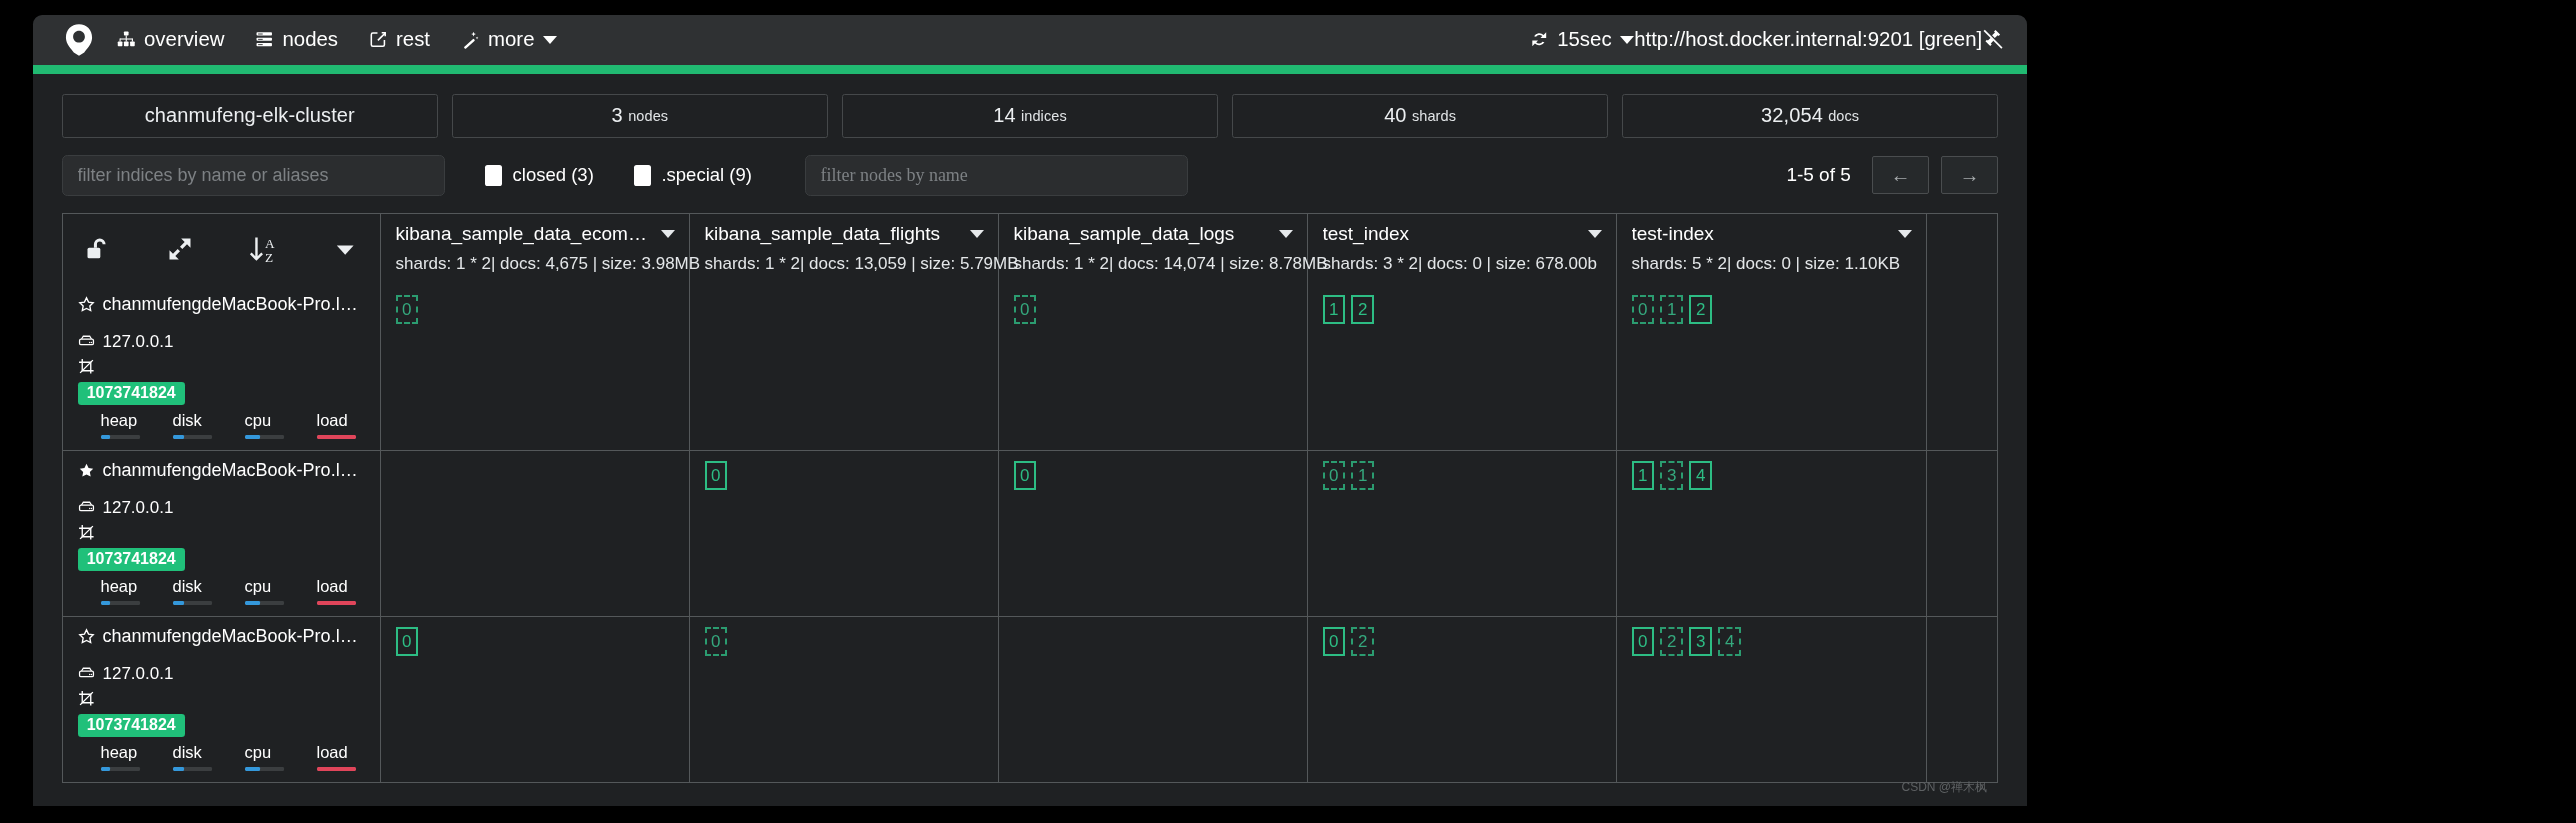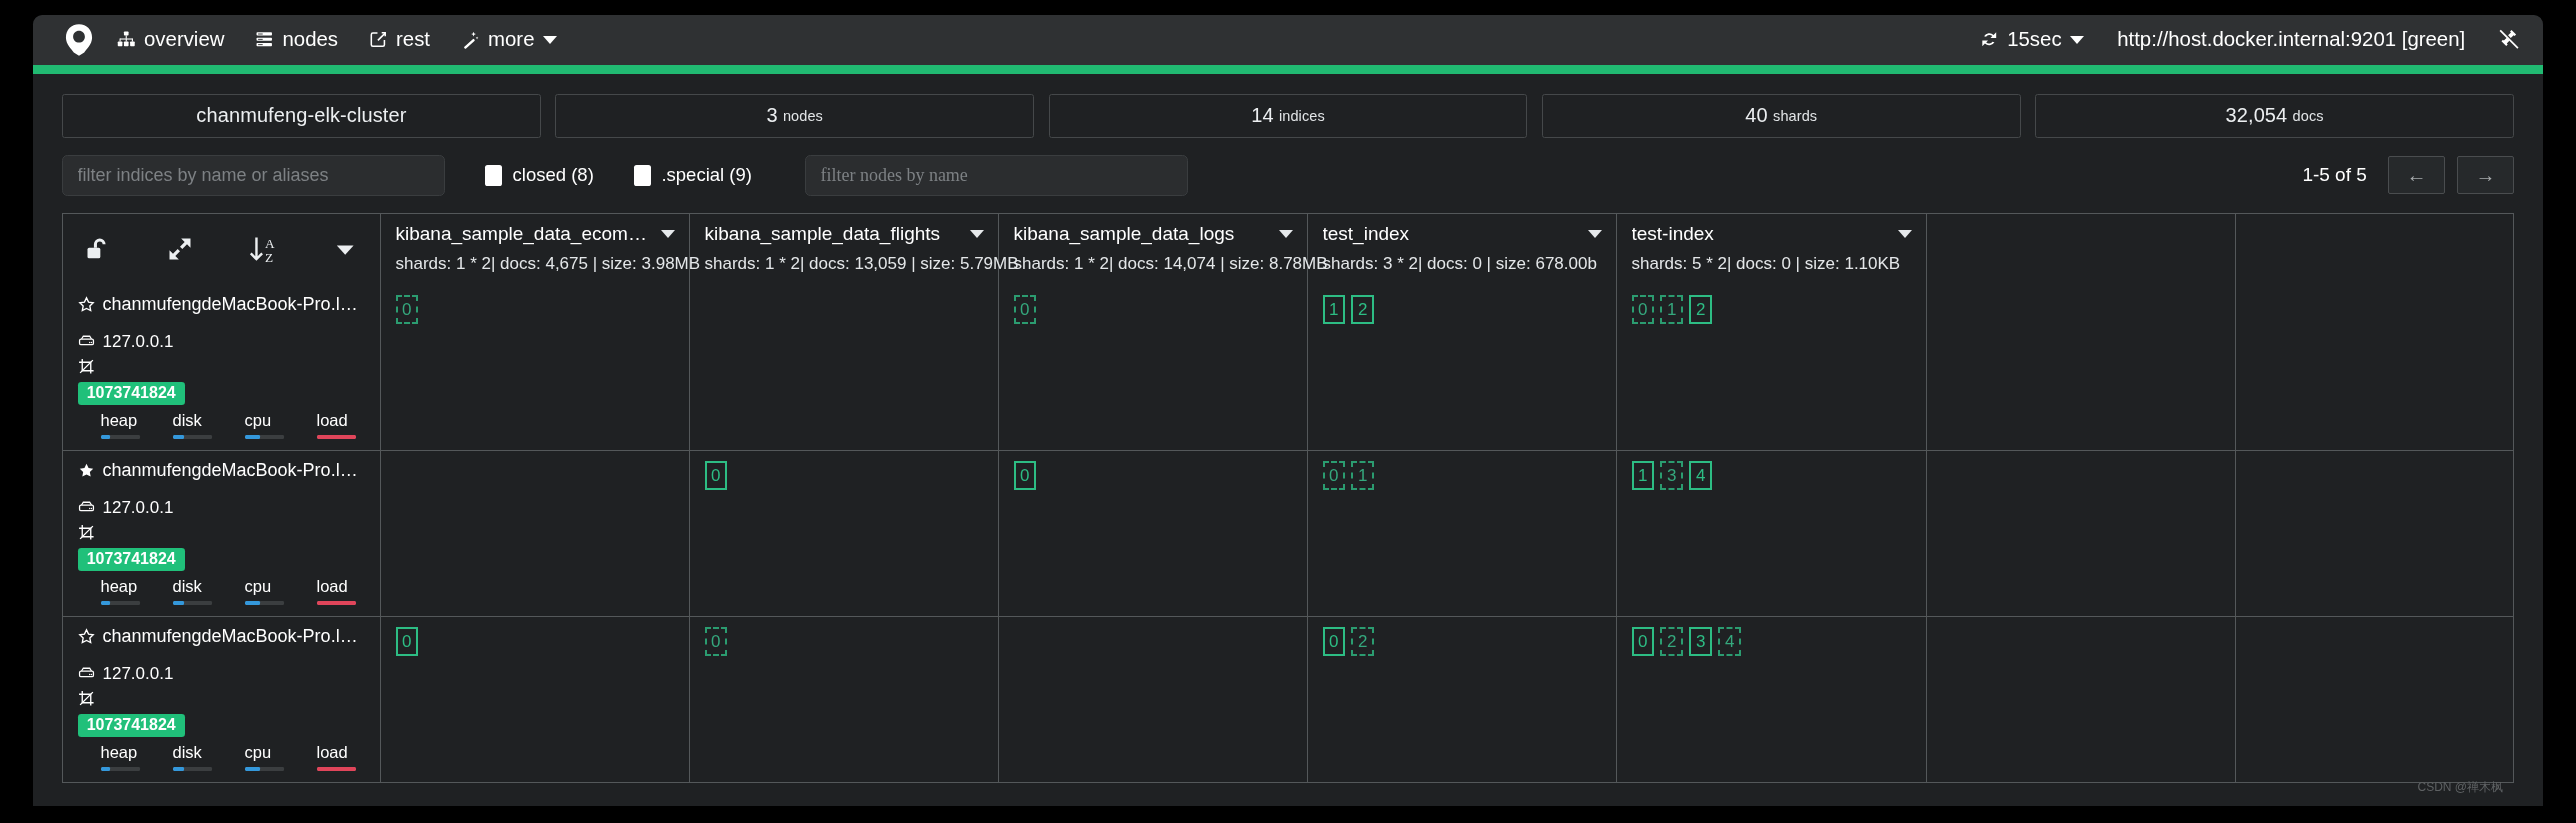--- a/index.html
+++ b/index.html
@@ -5,21 +5,21 @@
   * { box-sizing: border-box; margin: 0; padding: 0; }
   html, body {
     width: 2576px; height: 823px;
     background: #000;
     font-family: "Liberation Sans", sans-serif;
     overflow: hidden;
   }
   #app {
     position: absolute;
     left: 33px; top: 14.5px;
-    width: 2510px; height: 791px;
+    width: 1994px; height: 791px;
     background: #1f2123;
     border-radius: 9.2px 9.2px 0 0;
     overflow: hidden;
   }
 
   
   .navbar {
     height: 50px;
     background: #2f3133;
     display: flex;
@@ -35,21 +35,21 @@
   }
   .brand-logo { width: 34px; height: 34px; flex: 0 0 auto; margin-right: 20px; }
   .nav-items { display: flex; align-items: center; gap: 30px; }
   .nav-item {
     display: flex; align-items: center; gap: 8px;
     color: #fff; font-size: 20.4px; cursor: pointer;
     white-space: nowrap;
   }
   .nav-item .nav-ico { width: 20px; height: 20px; display:inline-flex; align-items:center; justify-content:center; }
   .nav-right {
-    margin-left: auto; display: flex; align-items: flex-start; gap: 33px;
+    margin-left: auto; display: flex; align-items: flex-start; 
     color: #fff; font-size: 20.4px; white-space: nowrap;
   }
   .refresh-box { display: flex; align-items: center; gap: 8.6px; cursor: pointer; }
   .caret-dn {
     width: 0; height: 0;
     border-left: 7.3px solid transparent;
     border-right: 7.3px solid transparent;
     border-top: 8.6px solid #fff;
     display: inline-block;
   }
@@ -316,21 +316,21 @@
     <div class="stat-card">
       <span>32,054</span>
       <span class="unit">docs</span>
     </div>
   </div>
 
   <div class="filters-row">
     <input class="filter-input" placeholder="filter indices by name or aliases" style="">
     <div class="chk-group">
       <span class="chk-box"></span>
-      <span class="chk-label">closed (8)</span>
+      <span class="chk-label">closed (3)</span>
     </div>
     <div class="chk-group">
       <span class="chk-box"></span>
       <span class="chk-label">.special (9)</span>
     </div>
     <input class="filter-input nodes-filter" placeholder="filter nodes by name" style="">
     <div class="pager">
       <span class="pager-text">1-5 of 5</span>
       <div class="pager-btn">←</div>
       <div class="pager-btn">→</div>

